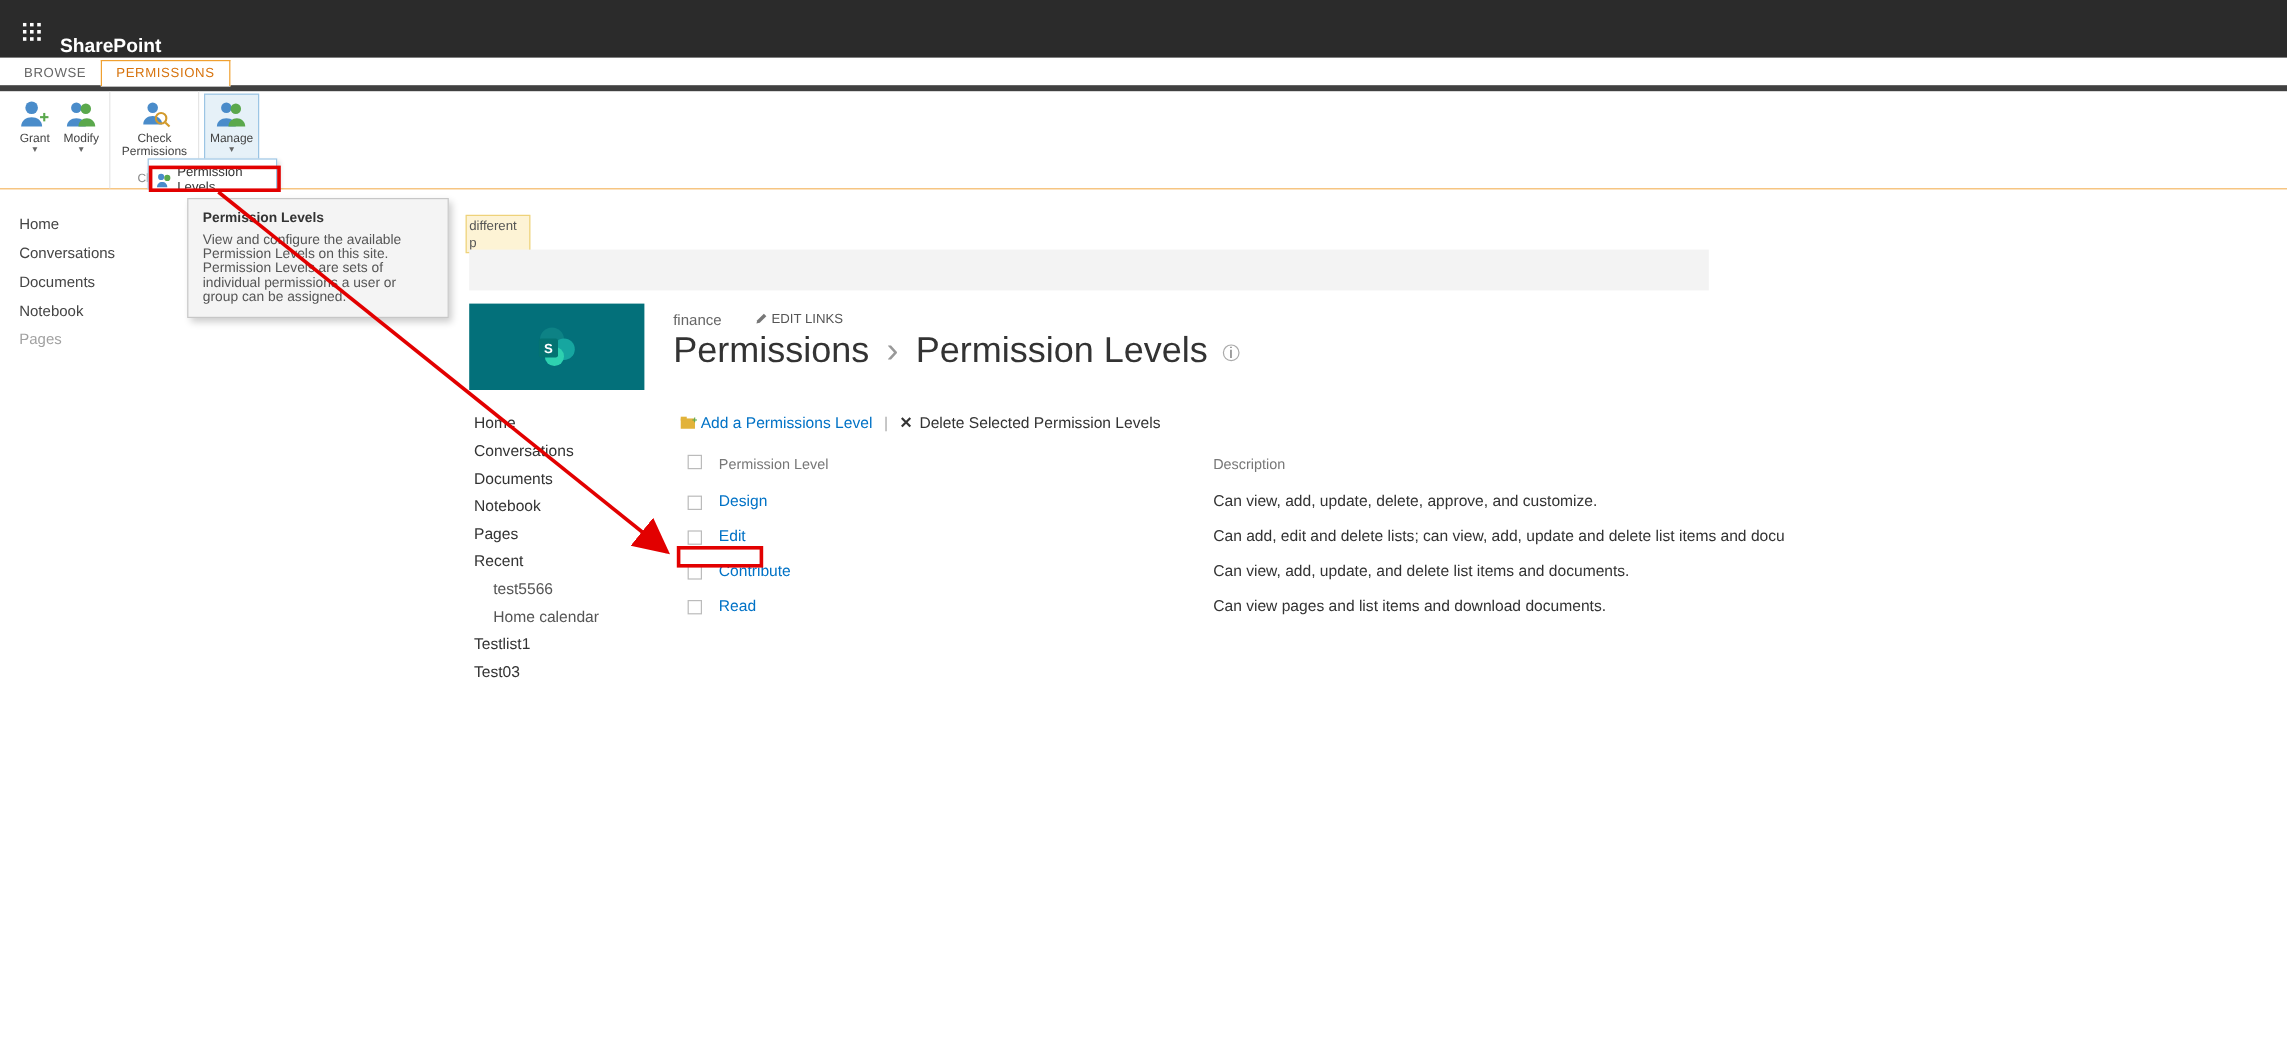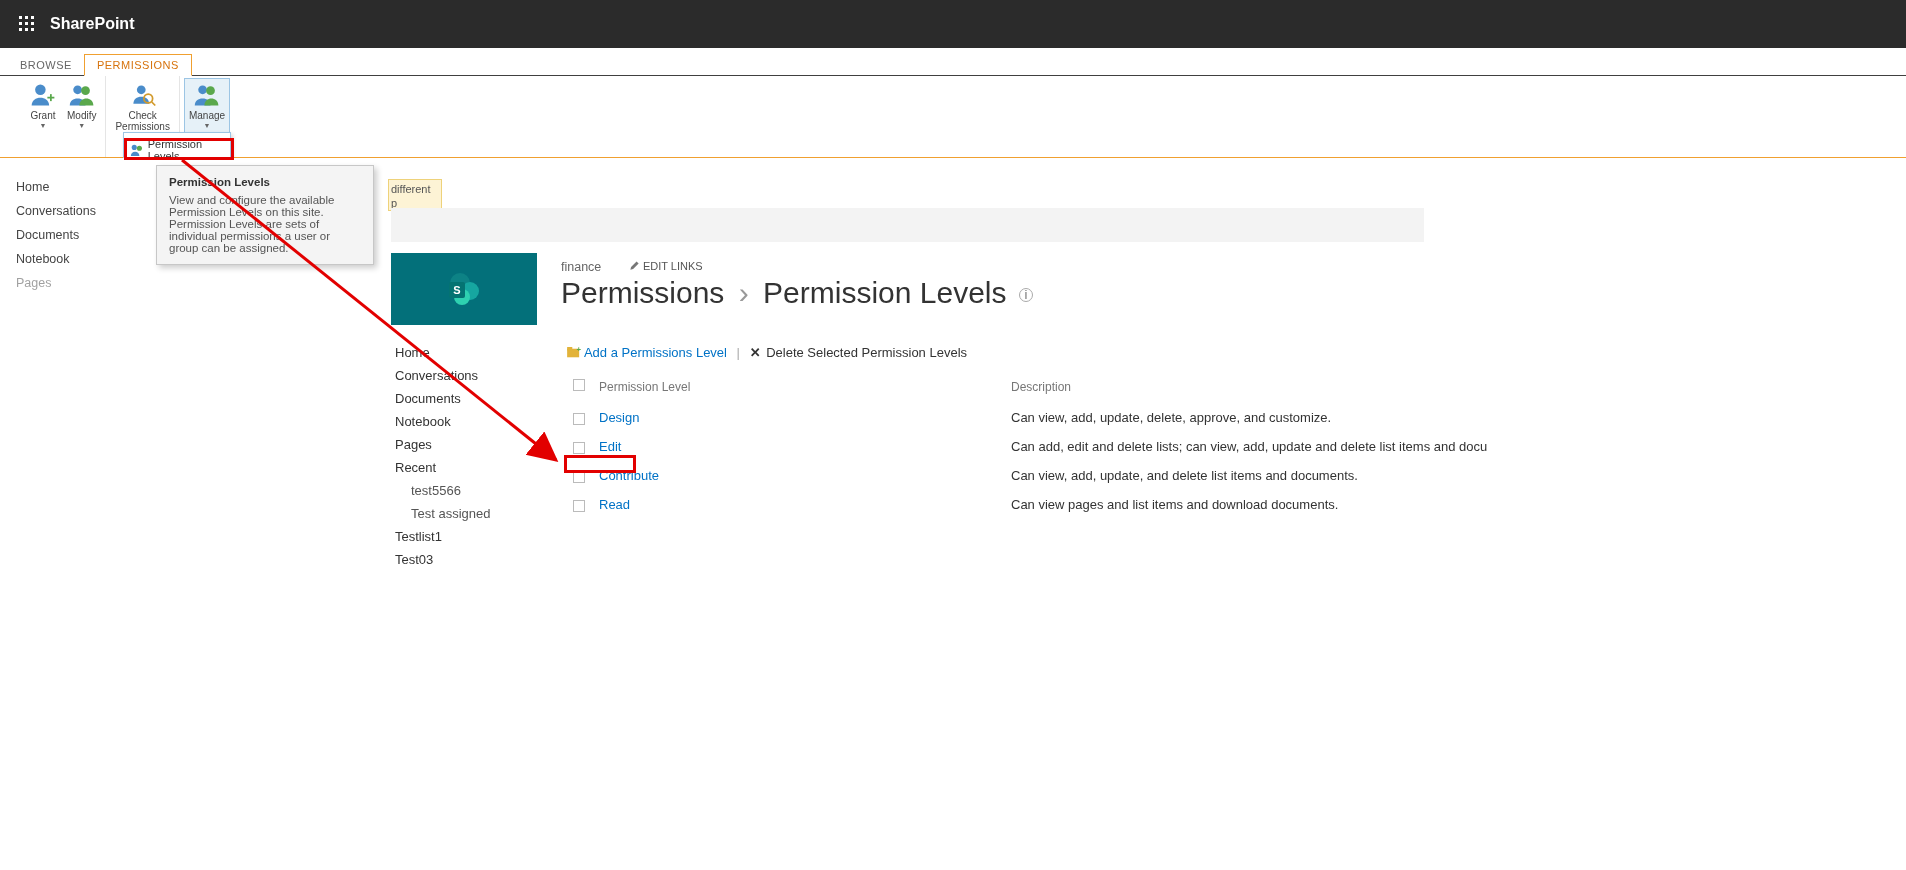--- a/index.html
+++ b/index.html
@@ -1,27 +1,27 @@
 <!DOCTYPE html>
 <html><head>
 <meta charset="utf-8">
 <style>
   *{box-sizing:border-box;font-family:"Segoe UI",Arial,sans-serif}
   body{margin:0;background:#fff;color:#333;font-size:13px}
   
-  .suitebar{height:48px;background:#2b2b2b;color:#fff;display:flex;align-items:center;padding:0 6px}
+  .suitebar{height:48px;background:#2b2b2b;color:#fff;display:flex;align-items:flex-end;padding:0 6px}
   .waffle{width:42px;height:42px;display:flex;align-items:center;justify-content:center;cursor:pointer}
   .waffle svg{fill:#fff}
   .brand{font-weight:600;font-size:16px;margin-left:2px}
   
-  .ribbon-tabs{display:flex;height:28px;border-bottom:1px solid #404040;padding-left:8px;align-items:flex-end}
+  .ribbon-tabs{display:flex;height:28px;border-bottom:5px solid #404040;padding-left:8px;align-items:flex-end}
   .ribbon-tab{padding:4px 12px;font-size:11px;letter-spacing:.5px;color:#666;cursor:pointer}
   .ribbon-tab.active{color:#d7730d;border:1px solid #f0a030;border-bottom:1px solid #fff;margin-bottom:-1px;background:#fff}
   
-  .ribbon-body{height:82px;border-bottom:1px solid #f0a030;display:flex;padding-left:20px;position:relative}
+  .ribbon-body{height:82px;border-bottom:1px solid #f0a030;display:flex;padding-left:6px;position:relative}
   .ribbon-group{display:flex;flex-direction:column;border-right:1px solid #e5e5e5;padding:2px 4px 0}
   .ribbon-group-btns{display:flex;flex:1}
   .ribbon-group-label{font-size:10px;color:#888;text-align:center;padding-bottom:2px}
   .ribbon-btn{display:flex;flex-direction:column;align-items:center;justify-content:flex-start;padding:2px 4px;min-width:30px;cursor:pointer;border:1px solid transparent}
   .ribbon-btn.hover{background:#e6f1f8;border:1px solid #9cc5e4}
   .ribbon-btn .ic{width:28px;height:28px;margin-bottom:1px}
   .ribbon-btn .lbl{font-size:10px;color:#444;text-align:center;line-height:11px}
   .ribbon-btn .car{font-size:7px;color:#666;margin-top:1px}
   
   .manage-dd{position:absolute;top:56px;left:123px;background:#fff;border:1px solid #9cc5e4;box-shadow:2px 2px 4px rgba(0,0,0,.15);padding:2px;width:108px}
@@ -228,21 +228,21 @@
   </div>
 
   <div class="ql2">
     <a>Home</a>
     <a>Conversations</a>
     <a>Documents</a>
     <a>Notebook</a>
     <a>Pages</a>
     <a>Recent</a>
     <a class="sub">test5566</a>
-    <a class="sub">Test assigned</a>
+    <a class="sub">Home calendar</a>
     <a>Testlist1</a>
     <a>Test03</a>
   </div>
 
   <div class="content2">
     <div class="toolbar2">
       <svg width="14" height="12" viewBox="0 0 16 14" style="vertical-align:-2px">
           <rect x="0" y="2" width="14" height="10" class="folder-tiny"></rect>
           <rect x="0" y="0" width="6" height="4" class="folder-tiny"></rect>
           <text x="11" y="6" font-size="9" fill="#5aa84c" font-weight="700">+</text>

